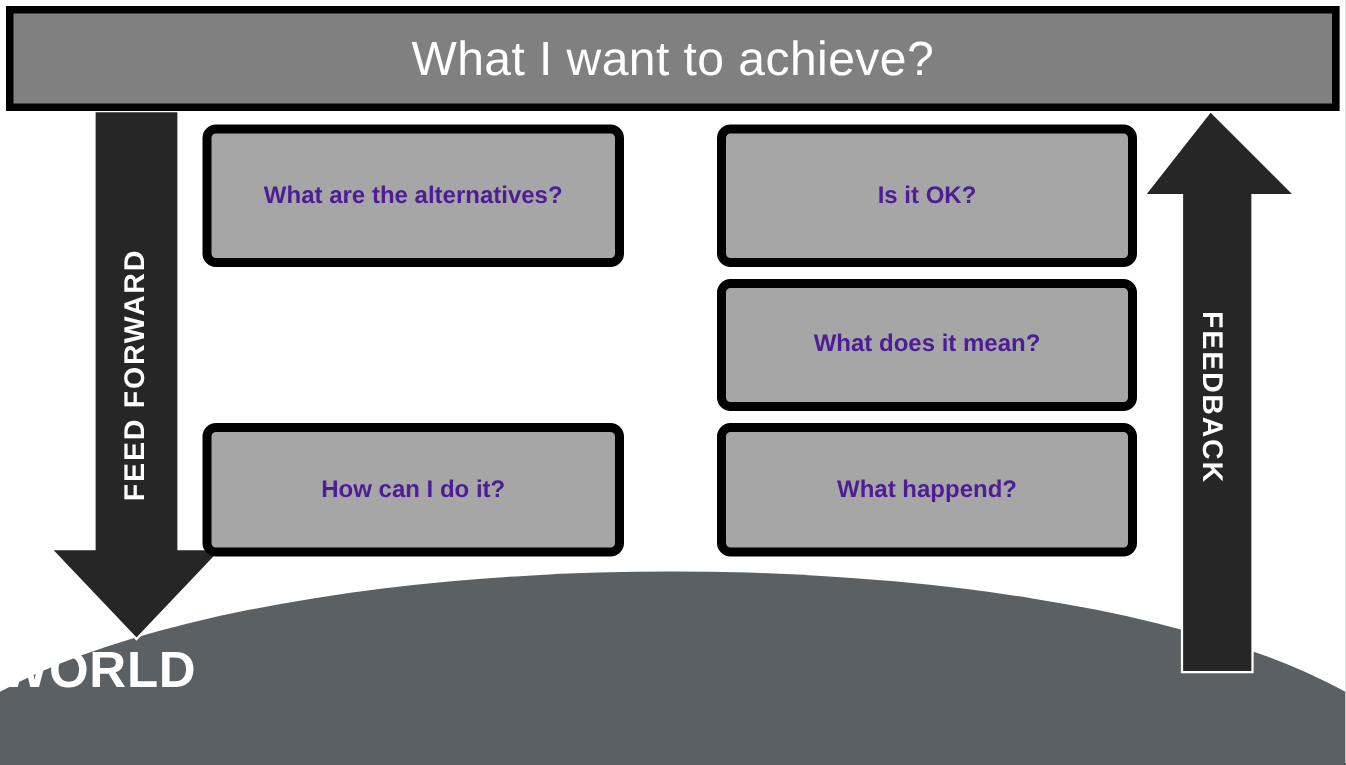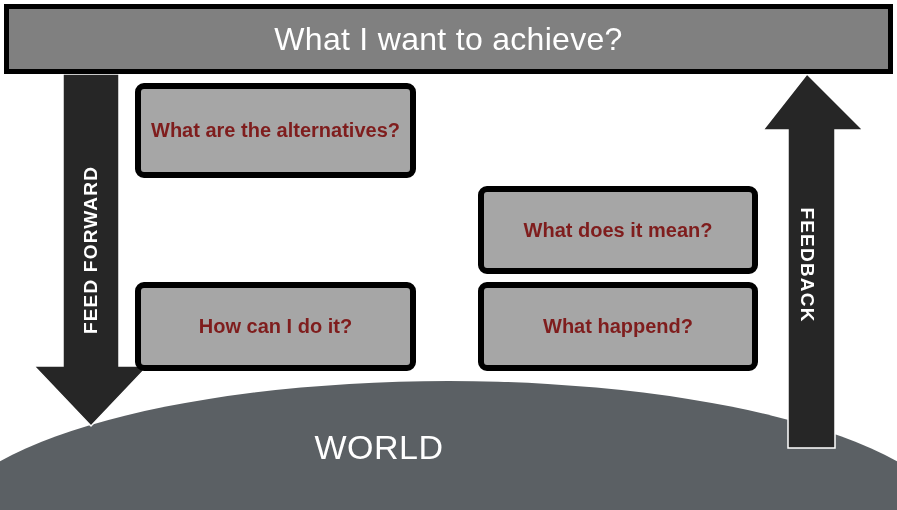--- a/index.html
+++ b/index.html
@@ -27,24 +27,24 @@
     height: 330px;
     background: #5b6064;
     border-radius: 50% 50% 0 0 / 46% 46% 0 0;
     z-index: 1;
   }
   .world-label {
     position: absolute;
     left: 0;
     top: 428px;
     width: 758px;
-    text-align: center;
+    text-align: left;
     color: #ffffff;
     font-size: 34px;
-    font-weight: 400;
+    font-weight: 700;
     letter-spacing: 0.5px;
     z-index: 6;
     font-family: "Liberation Sans", sans-serif;
   }
 
   
   .banner {
     position: absolute;
     left: 4px;
     top: 4px;
@@ -98,22 +98,22 @@
     background: #a6a6a6;
     border: 6px solid #000000;
     border-radius: 9px;
     display: flex;
     align-items: center;
     justify-content: center;
     text-align: center;
     z-index: 5;
   }
   .qbox-text {
-    color: #7f1d1d;
-    font-size: 20px;
+    color: #4c1d95;
+    font-size: 16px;
     font-weight: 700;
     line-height: 1.32;
     padding: 0 8px;
   }
 
   .col-left  { left: 135px; width: 281px; }
   .col-right { left: 478px; width: 280px; }
 
   .row1 { top:  83px; height: 95px; }
   .row2 { top: 186px; height: 88px; }
@@ -145,20 +145,23 @@
     <span class="banner-text">What I want to achieve?</span>
   </div>
 
   <div class="qbox col-left row1">
     <span class="qbox-text">What are the alternatives?</span>
   </div>
   <div class="qbox col-left row3">
     <span class="qbox-text">How can I do it?</span>
   </div>
 
+  <div class="qbox col-right row1">
+    <span class="qbox-text">Is it OK?</span>
+  </div>
   <div class="qbox col-right row3">
     <span class="qbox-text">What happend?</span>
   </div>
   <div class="qbox col-right row2">
     <span class="qbox-text">What does it mean?</span>
   </div>
 
 </div>
 
 </body></html>

